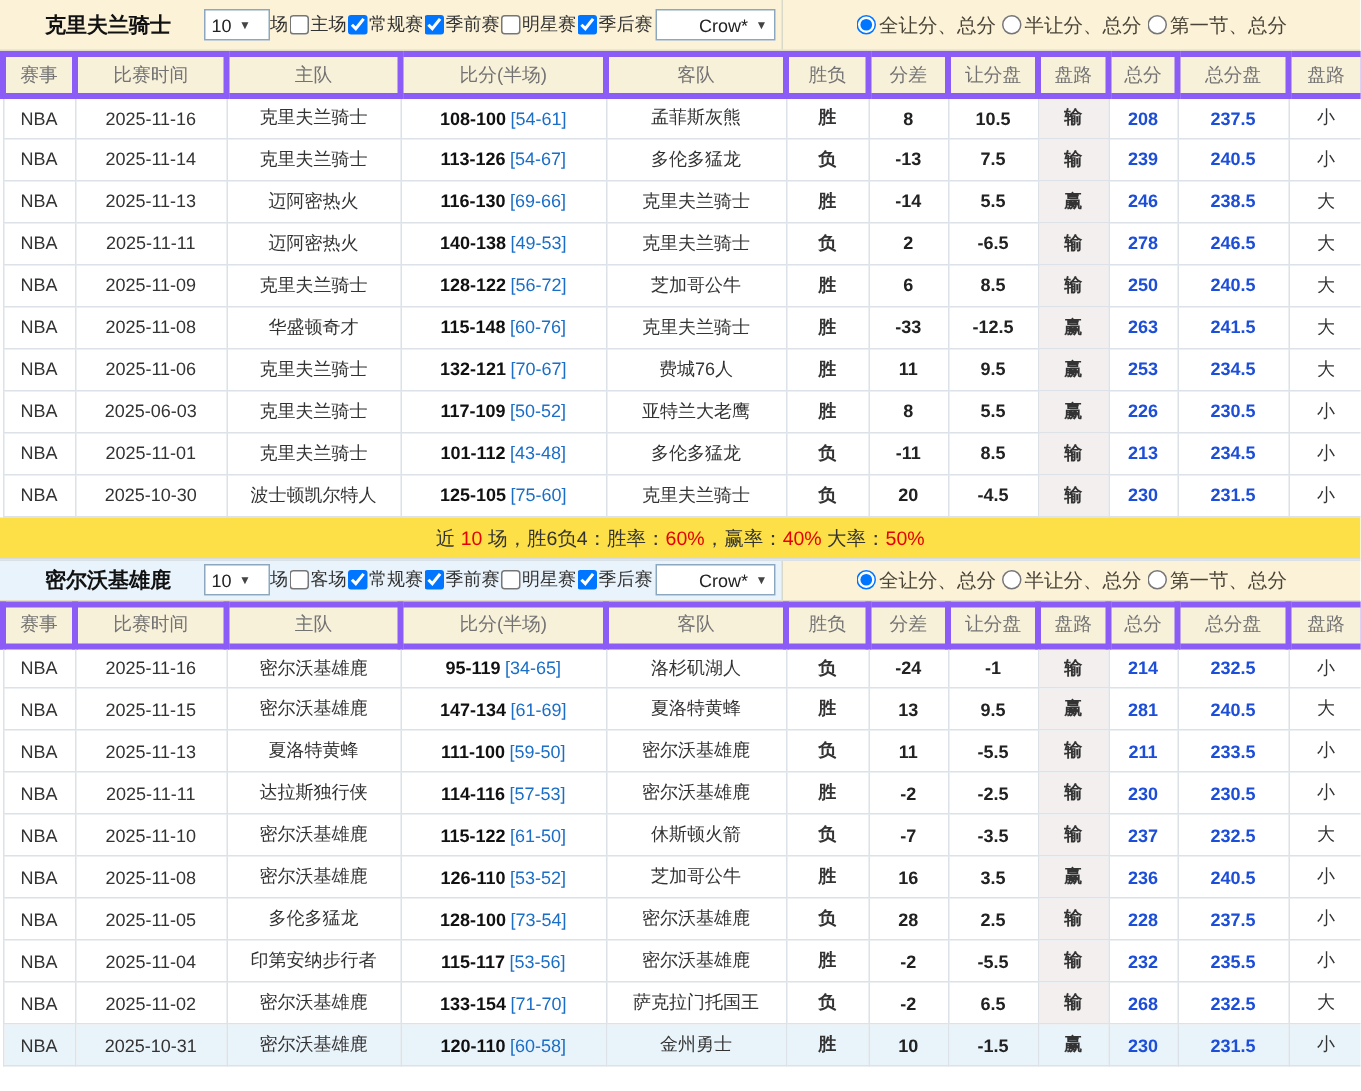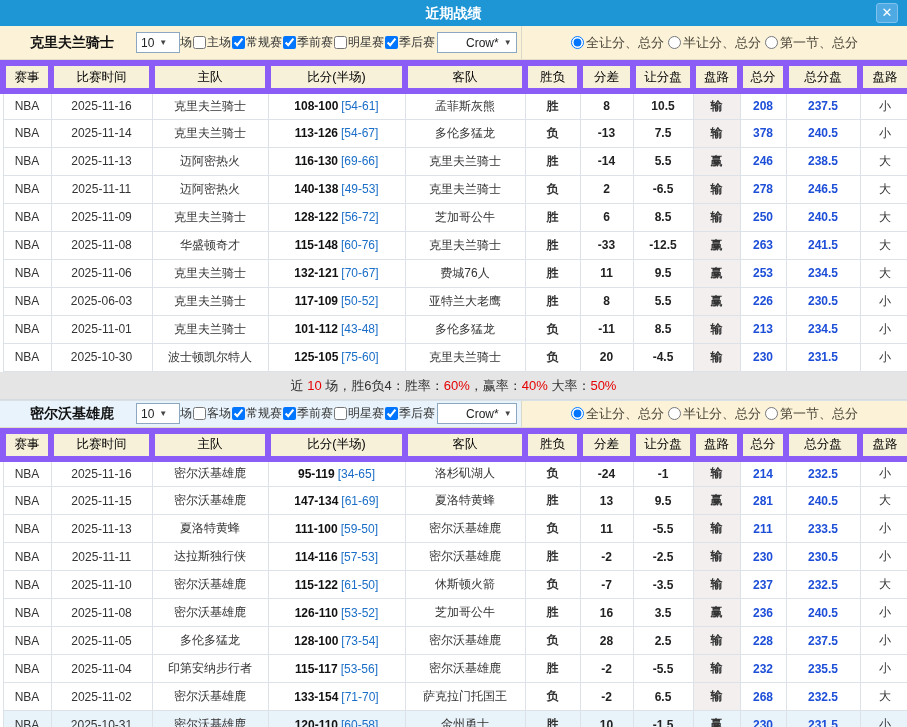--- a/index.html
+++ b/index.html
@@ -31,48 +31,44 @@
   .lbl { font-size:12px; color:#333; }
   .checks { display:inline-flex; align-items:center; }
   .checks label { display:inline-flex; align-items:center; font-size:12px; color:#333; }
   .checks input { width:13px; height:13px; margin:0 1px 0 1px; }
   .phead-right label { display:inline-flex; align-items:center; font-size:13px;
     color:#4a4437; margin:0 2px; }
   .phead-right input { width:13px; height:13px; margin-right:2px; }
 
   
   table.grid { width:907px; table-layout:fixed; border-collapse:collapse; }
-  .grid th { background:#F8F1DA; font-weight:normal; font-size:12.5px; color:#000000;
-    height:28px; border:6px solid #8b5cf6; }
+  .grid th { background:#F8F1DA; font-weight:normal; font-size:12.5px; color:#737373;
+    height:28px; border:4px solid #8b5cf6; }
   .grid td { height:28px; border:1px solid #DCE2E8; text-align:center; font-size:12px;
     color:#333; background:#fff; overflow:hidden; white-space:nowrap; }
   .grid td.shade { background:#F3EFEF; }
   .grid tr.hl td { background:#E9F3FA; }
   td.num { font-weight:bold; color:#222; }
   .team { color:#008000; }
   .score-main { font-weight:bold; color:#111; }
   .half { color:#1A6EC7; margin-left:3px; }
   .red { color:#E60000; }
   .green { color:#008000; }
   td.bold { font-weight:bold; }
   td.blue { color:#1d4ed8; font-weight:bold; }
 
   
   .summary { height:28px; line-height:27px; text-align:center; font-size:13px; color:#333;
-    border-bottom:1px solid #D4DBE1; background:#e5e5e5; }
+    border-bottom:1px solid #D4DBE1; background:#fde047; }
   .summary .red { color:#E60000; }
 </style>
 </head>
 <body>
 
 <div class="window">
-  <div class="titlebar">
-    <span class="title">近期战绩</span>
-    <span class="close">✕</span>
-  </div>
   <div id="panels">
   <section class="panel first">
     <div class="phead">
       <div class="phead-left">
         <span class="team-name">克里夫兰骑士</span>
         <span class="select games">
               <span class="sel-val">10</span>
               <span class="arrow">▼</span>
             </span>
         <span class="lbl games-suffix">场</span>
@@ -167,21 +163,21 @@
             <tr>
               <td>NBA</td>
               <td>2025-11-14</td>
               <td class="team">克里夫兰骑士</td>
               <td><span class="score-main">113-126</span><span class="half">[54-67]</span></td>
               <td>多伦多猛龙</td>
               <td class="bold green">负</td>
               <td class="num">-13</td>
               <td class="num">7.5</td>
               <td class="bold shade green">输</td>
-              <td class="blue">378</td>
+              <td class="blue">239</td>
               <td class="blue">240.5</td>
               <td class="green">小</td>
             </tr>
             <tr>
               <td>NBA</td>
               <td>2025-11-13</td>
               <td>迈阿密热火</td>
               <td><span class="score-main">116-130</span><span class="half">[69-66]</span></td>
               <td class="team">克里夫兰骑士</td>
               <td class="bold red">胜</td>

